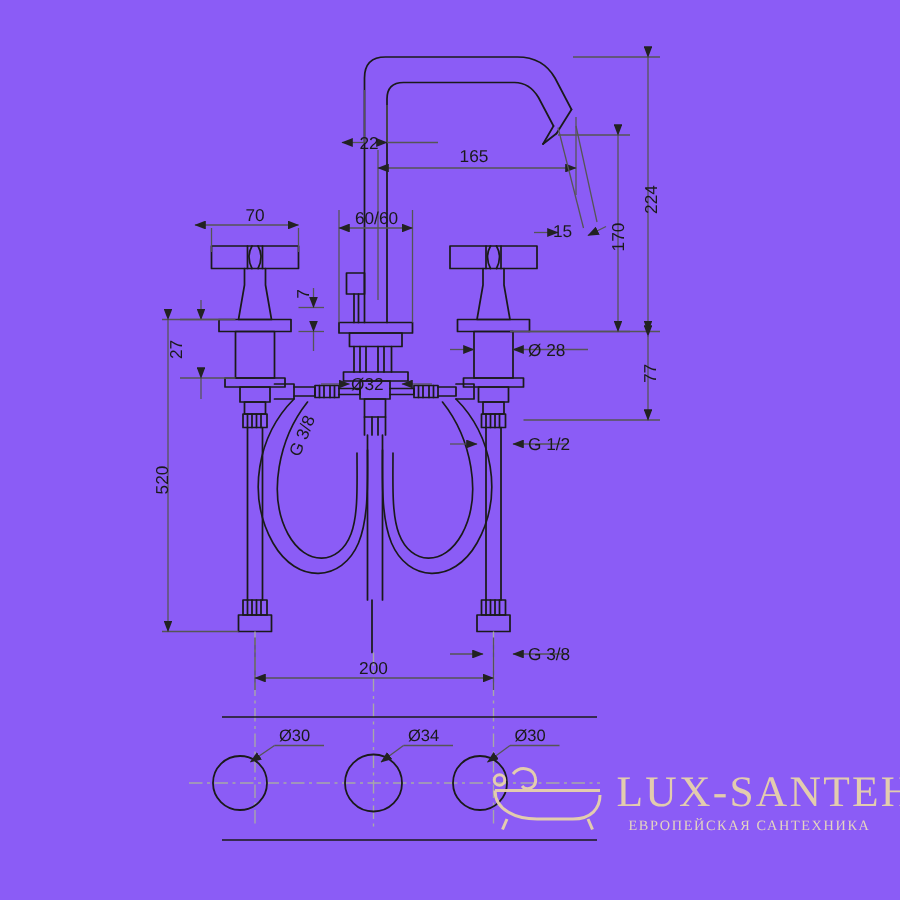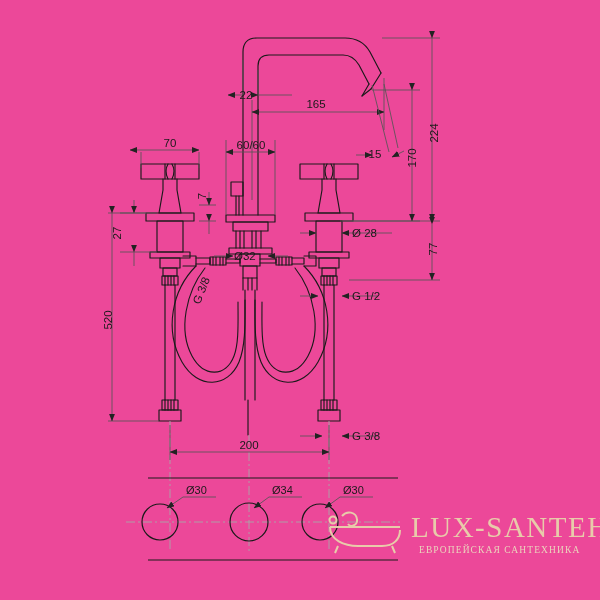--- a/index.html
+++ b/index.html
@@ -1,17 +1,17 @@
 <!DOCTYPE html>
 <html><head>
 <meta charset="utf-8">
 <style>
   html,body{margin:0;padding:0;background:#ffffff;}
   body{width:600px;height:600px;font-family:"Liberation Sans",sans-serif;overflow:hidden;}
-  #stage{position:relative;width:600px;height:600px;background:#ec4899;}
+  #stage{position:relative;width:600px;height:600px;background:#8b5cf6;}
   svg{display:block;}
   .dimtext{font-family:"Liberation Sans",sans-serif;font-size:11.5px;fill:#1a1a1a;}
   .dimtext-sm{font-family:"Liberation Sans",sans-serif;font-size:11px;fill:#1a1a1a;}
   .wm-main{font-family:"Liberation Serif",serif;font-size:29px;fill:#e8d3ab;letter-spacing:1.5px;}
   .wm-sub{font-family:"Liberation Serif",serif;font-size:9.5px;fill:#eadcbe;letter-spacing:1.1px;}
 </style>
 </head>
 <body>
 
 <div id="stage">

